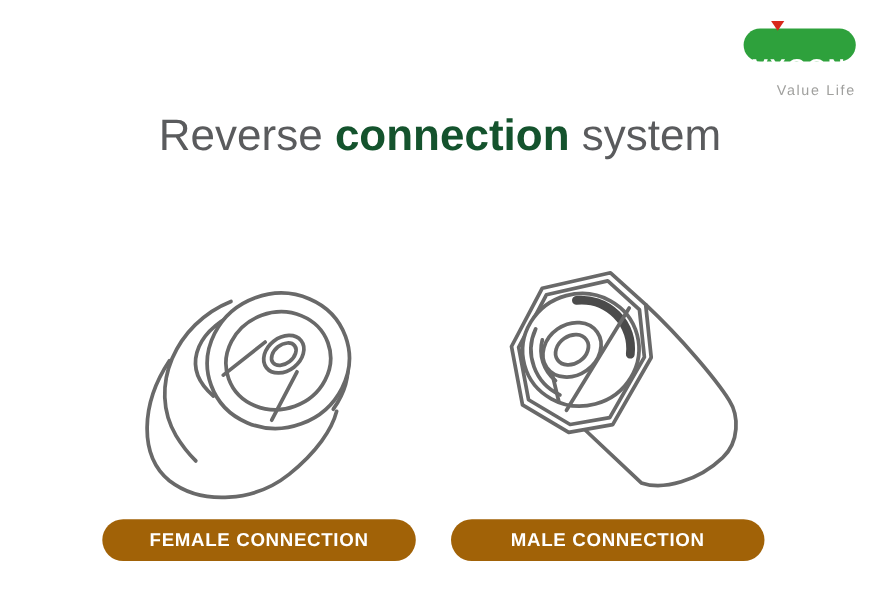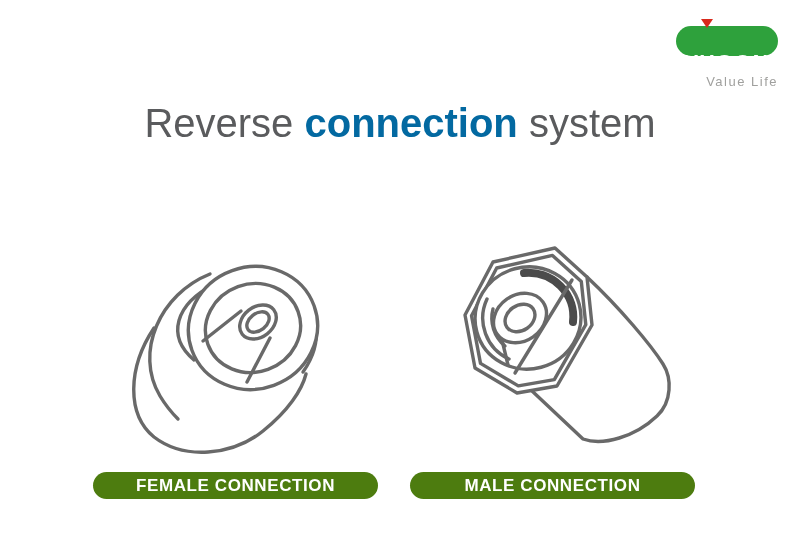--- a/index.html
+++ b/index.html
@@ -62,36 +62,36 @@
     top: 100px;
     left: 0;
     width: 800px;
     text-align: center;
     color: #5a5b5d;
     font-size: 40px;
     line-height: 46px;
     font-weight: 400;
   }
   .title .hl {
-    color: #0369a1;
+    color: #14532d;
     font-weight: 700;
   }
 
   
   .illus { position: absolute; }
   .illus-female { left: 120px; top: 232px; }
   .illus-male   { left: 435px; top: 218px; }
 
   
   .badge {
     position: absolute;
     top: 472px;
     width: 285px;
-    height: 27px;
-    background: #4d7c0f;
+    height: 38px;
+    background: #a16207;
     border-radius: 19px;
     display: flex;
     align-items: center;
     justify-content: center;
     color: #ffffff;
     font-weight: 700;
     font-size: 17px;
     letter-spacing: 0.6px;
   }
   .badge-female { left: 93px; }

